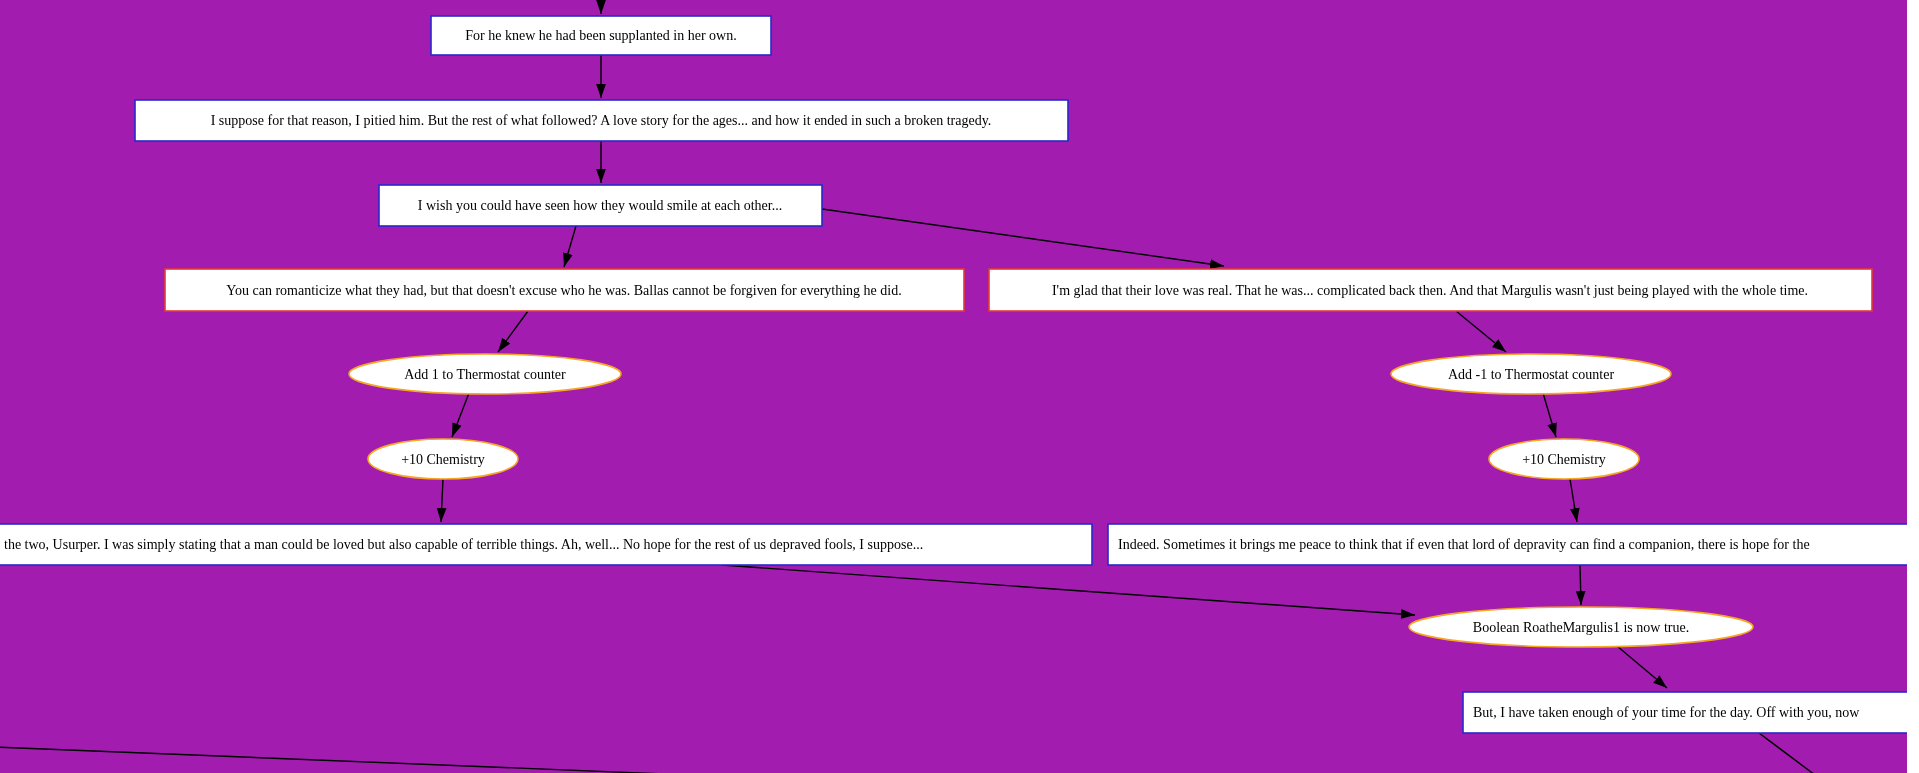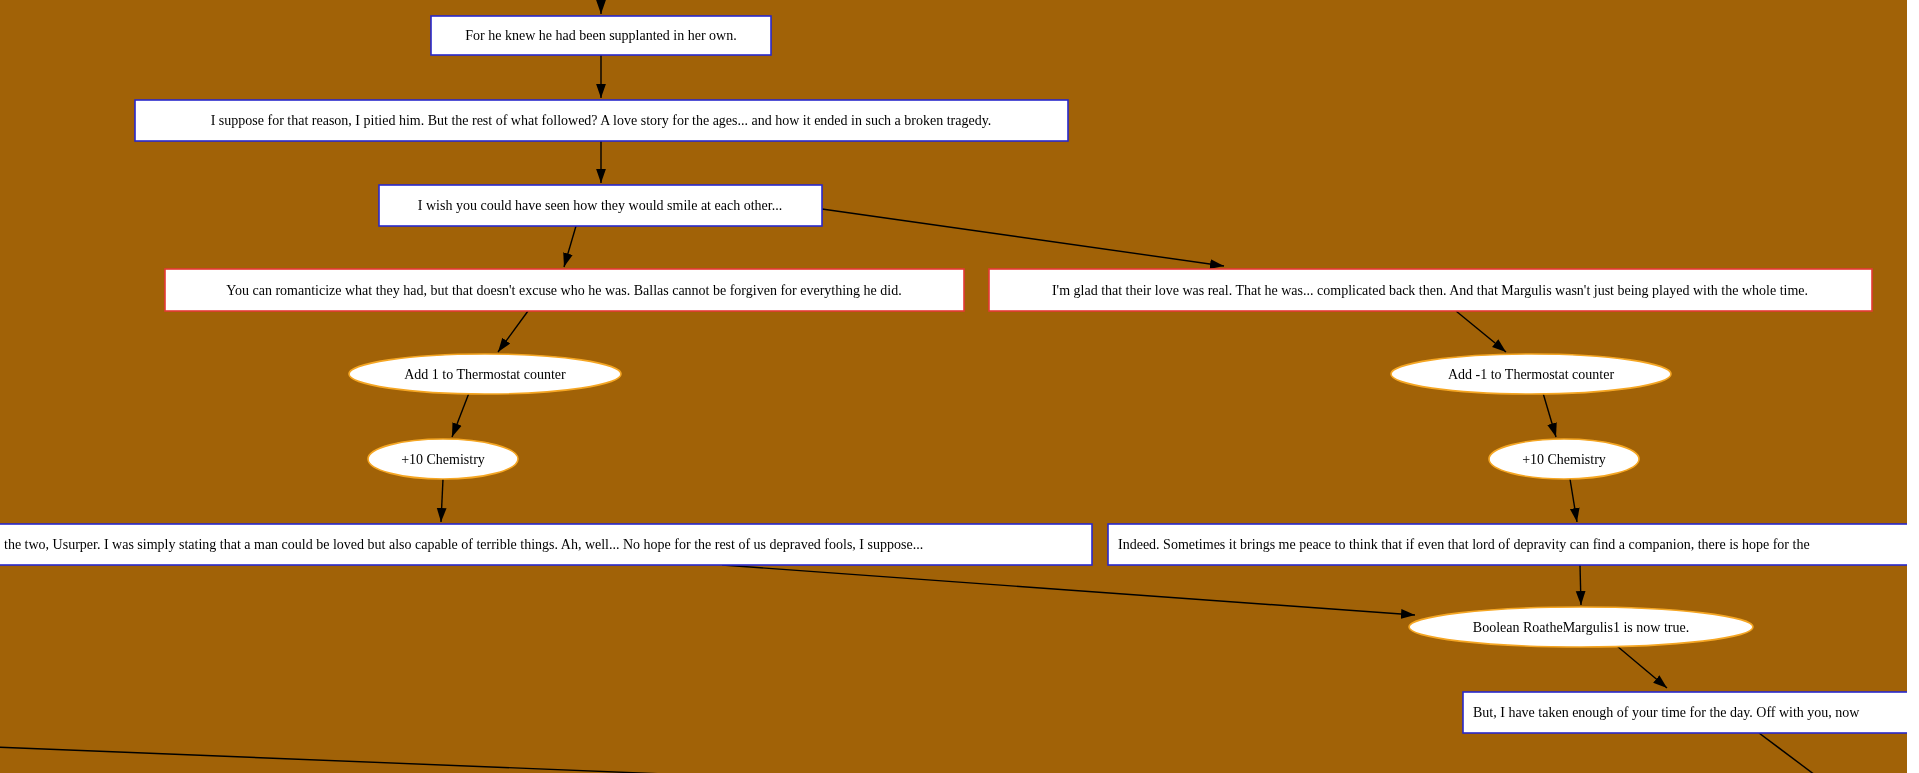--- a/index.html
+++ b/index.html
@@ -4,21 +4,21 @@
 <style>
   html, body {
     margin: 0;
     padding: 0;
     background: #ffffff;
   }
   .stage {
     position: relative;
     width: 1907px;
     height: 773px;
-    background: #a16207;
+    background: #a21caf;
     overflow: hidden;
   }
   svg text {
     font-family: "Liberation Serif", "DejaVu Serif", serif;
     font-size: 14px;
     fill: #000000;
   }
   .node-shape {
     fill: #ffffff;
     stroke-width: 1.6px;

